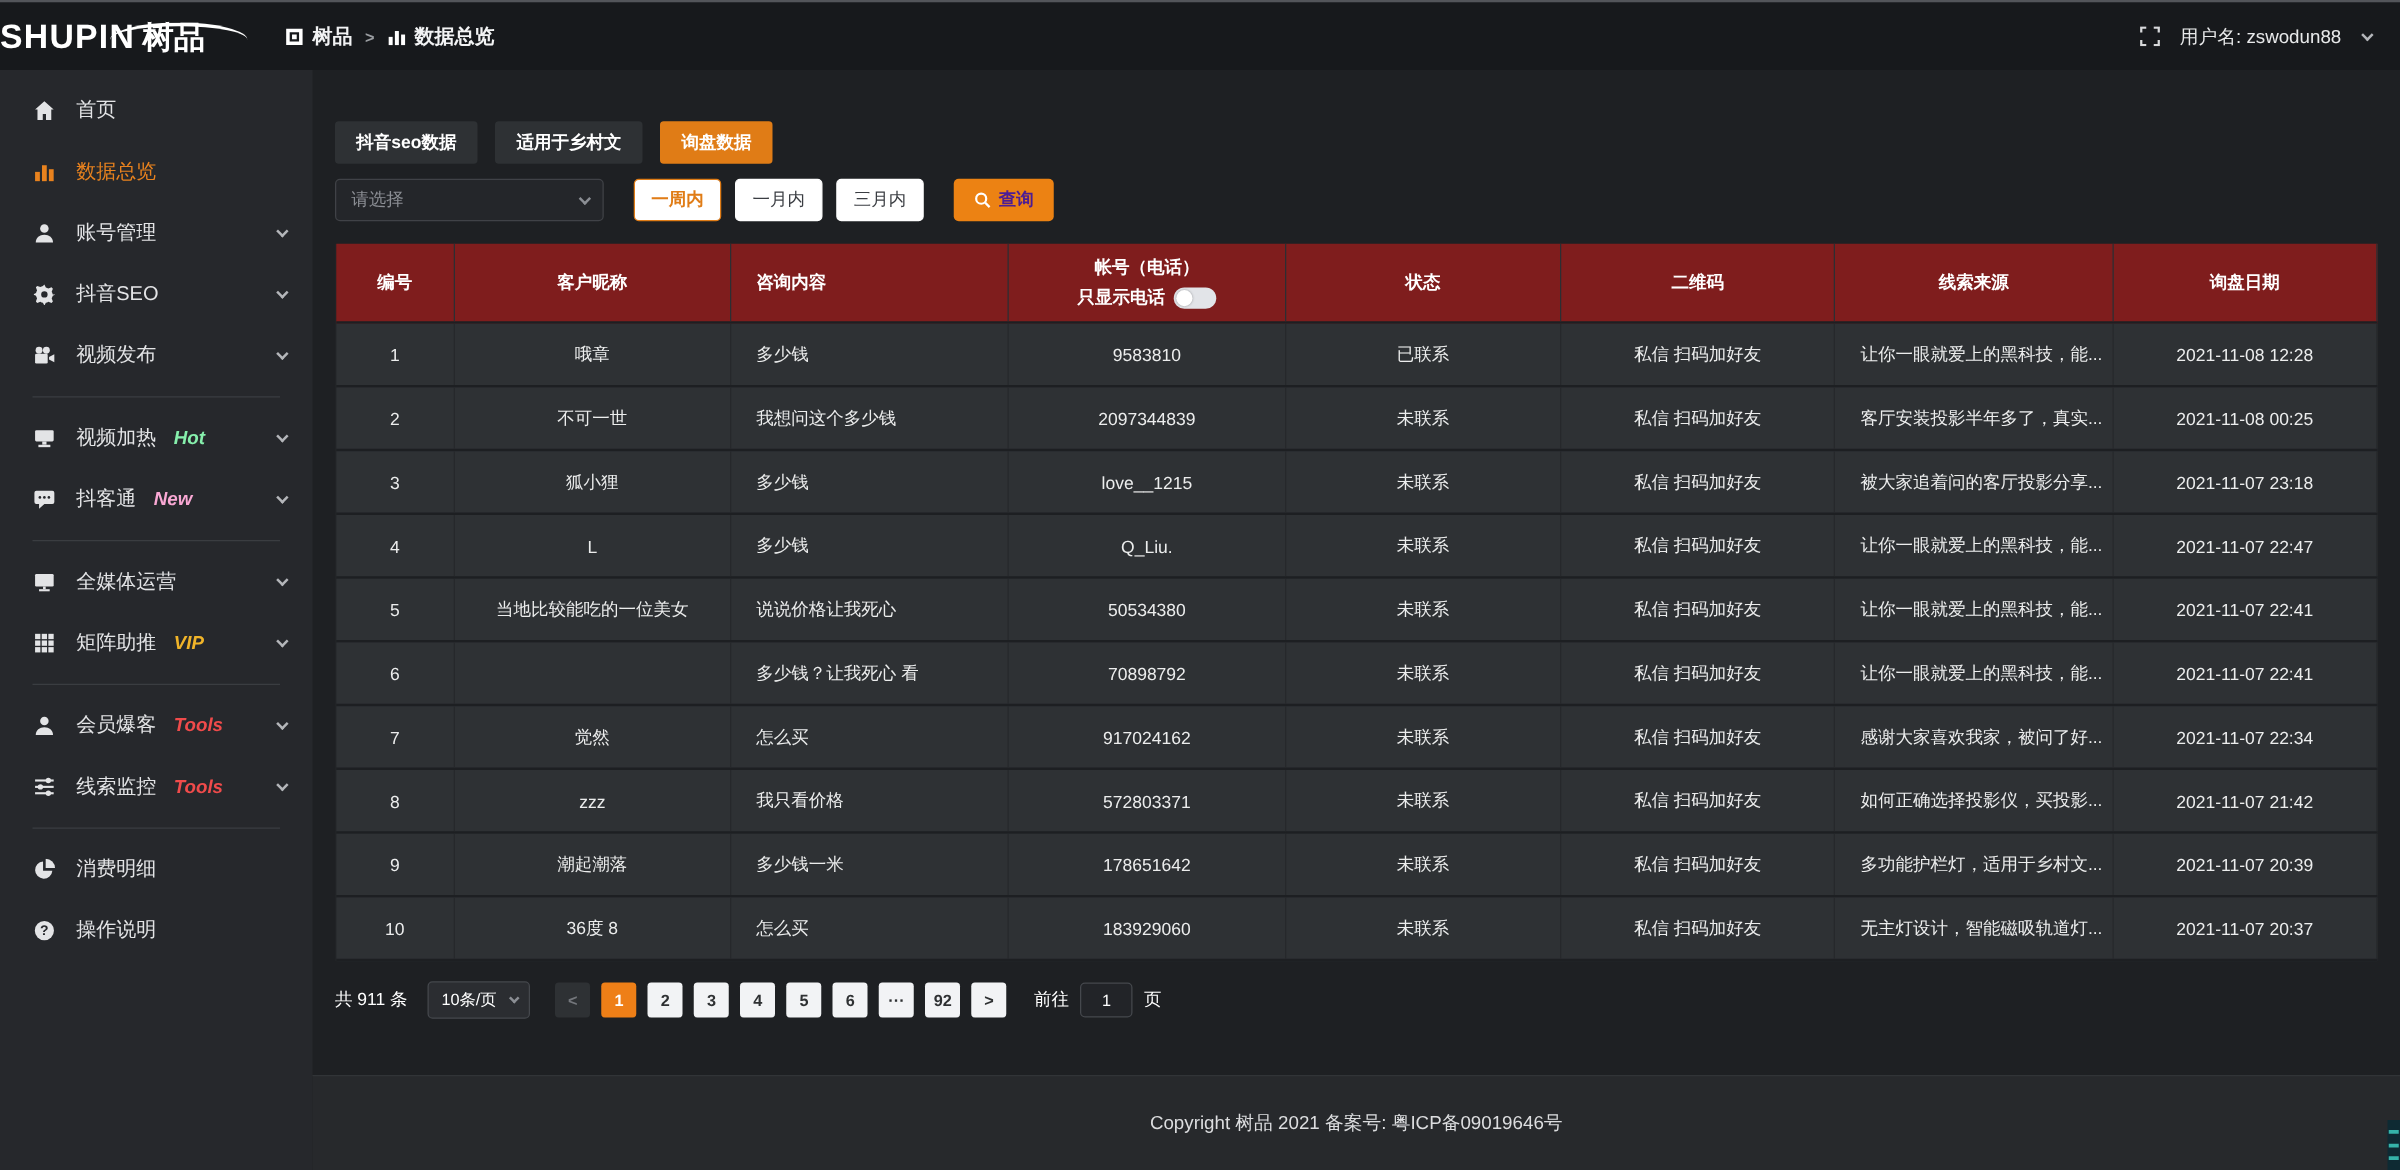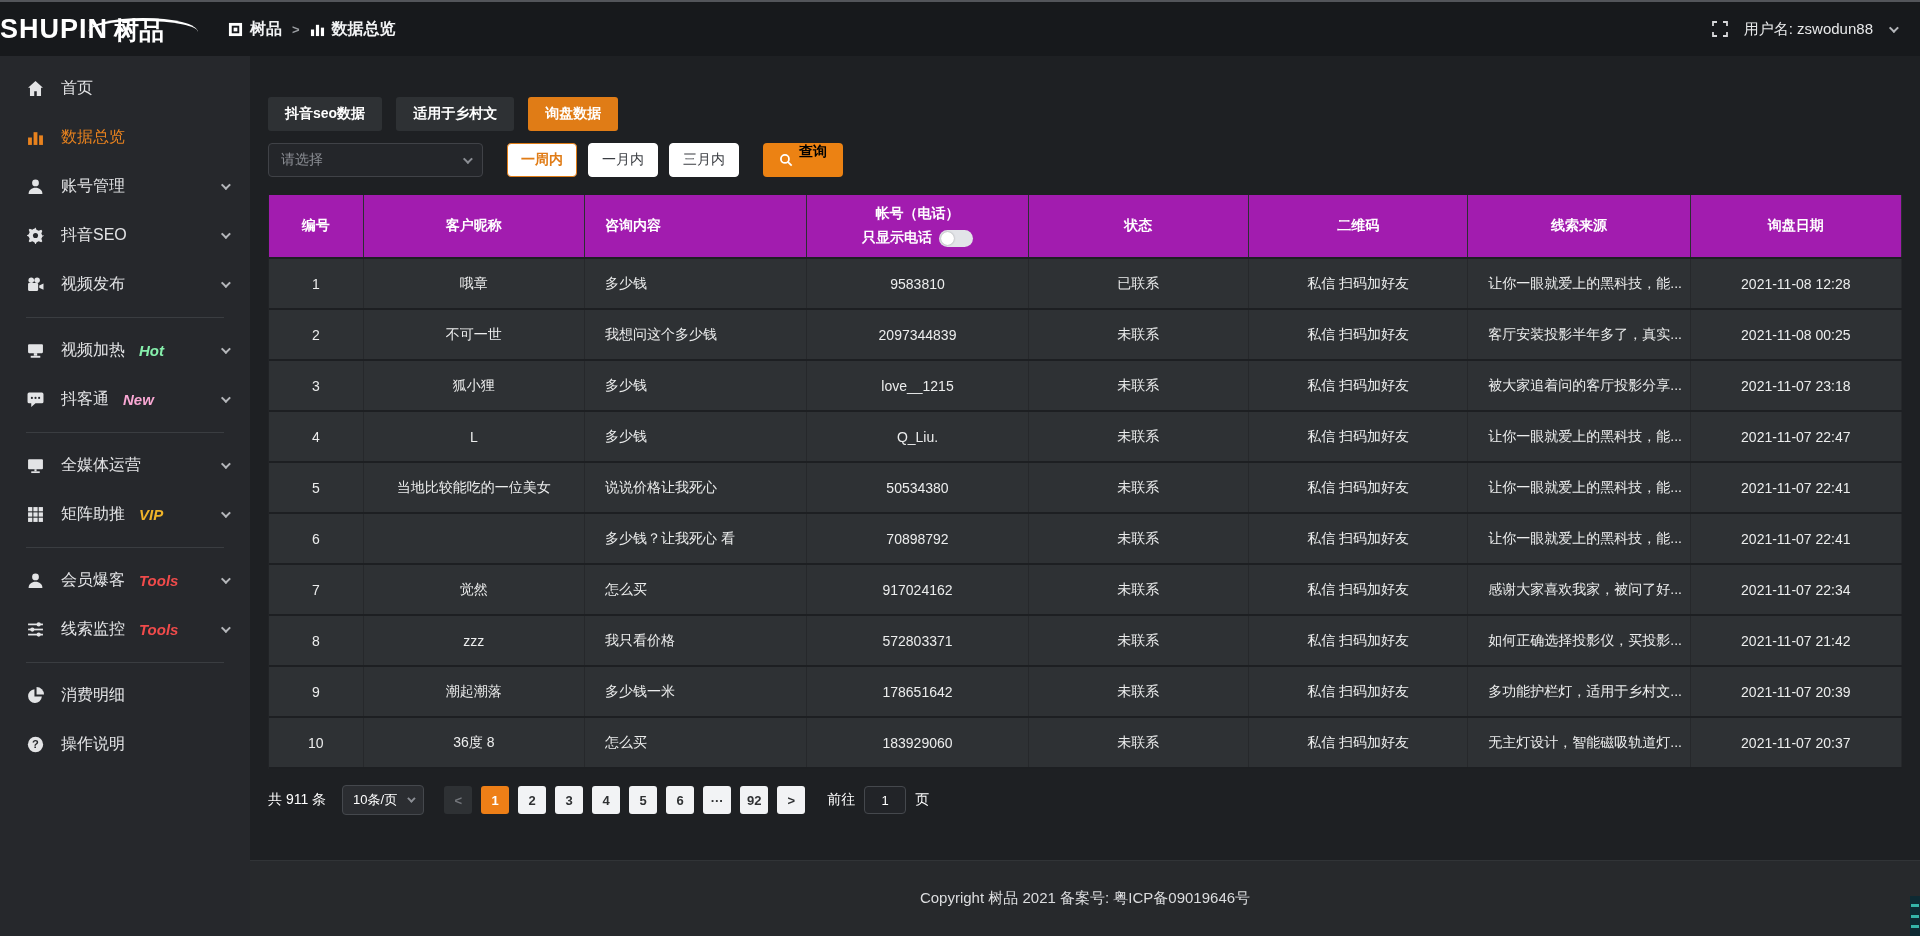--- a/index.html
+++ b/index.html
@@ -41,27 +41,27 @@
   .tab.active { background:#e07c16; }
 
   .filters { display:flex; align-items:center; margin-top:12px; }
   .f-select { width:215px; height:34px; background:#24262a; border:1px solid #404247; border-radius:4px;
     display:flex; align-items:center; padding:0 12px; color:#8b8e94; font-size:14px; cursor:pointer; }
   .f-select .chev { margin-left:auto; border-color:#8b8e94; }
   .range-wrap { display:flex; margin-left:24px; gap:11px; }
   .range { height:34px; padding:0 13px; background:#fff; border:1px solid #fff; border-radius:4px;
     color:#3a3d42; font-size:14px; cursor:pointer; }
   .range.active { border:1px solid #e07c16; color:#e07c16; font-weight:700; }
-  .search-btn { margin-left:24px; height:34px; padding:0 16px; background:#ec8213; color:#000000;
-    border:none; border-radius:4px; font-size:14px; font-weight:700; display:flex; gap:6px; cursor:pointer; }
+  .search-btn { margin-left:24px; height:34px; padding:0 16px; background:#ec8213; color:#4c1d95;
+    border:none; border-radius:4px; font-size:14px; font-weight:700; display:flex; align-items:center; gap:6px; cursor:pointer; }
 
   
   .table { margin-top:18px; border-left:1px solid #212326; }
   .trow { display:grid; grid-template-columns:95fr 222fr 223fr 222fr 221fr 220fr 223fr 212fr; }
-  .thead { background:#a21caf; border-bottom:2px solid #1d1f22; }
+  .thead { background:#7f1d1d; border-bottom:2px solid #1d1f22; }
   .thead .cell { min-height:62px; font-size:14px; font-weight:700; color:#fff; }
   .tr { background:#2e3134; border-bottom:2px solid #1d1f22; }
   .tr .cell { height:49px; font-size:14px; color:#eceded; }
   .cell { display:flex; align-items:center; justify-content:center; border-right:1px solid #26282b;
     padding:0 10px; text-align:center; overflow:hidden; white-space:nowrap; }
   .thead .cell { border-right:1px solid #2c2e32; }
   .cell.left { justify-content:flex-start; text-align:left; padding-left:20px; }
   .cell .orange, .orange { color:#e8851f; }
   .hdr-stack { display:flex; flex-direction:column; align-items:center; gap:6px; }
   .toggle-line { display:flex; align-items:center; gap:7px; font-weight:700;justify-content:space-between; }

